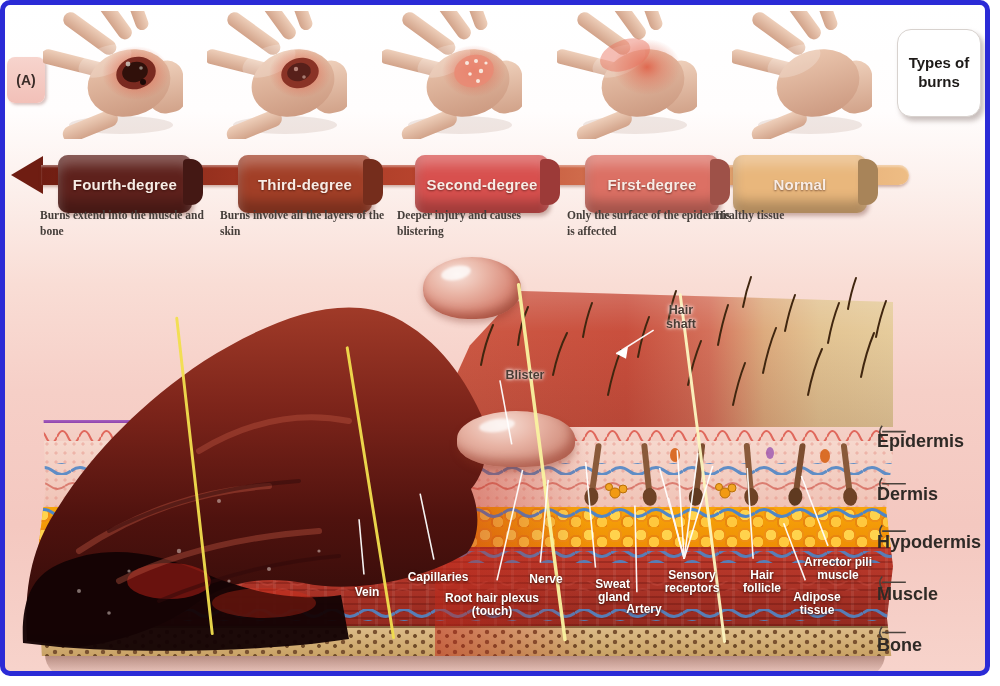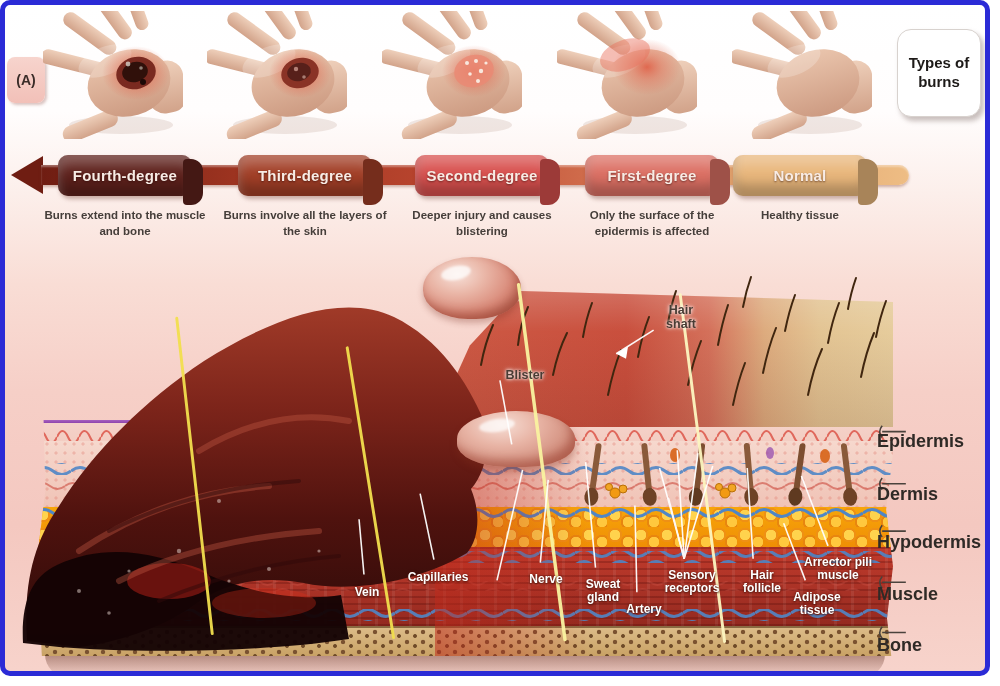--- a/index.html
+++ b/index.html
@@ -34,36 +34,36 @@
     background:linear-gradient(90deg,#6f1d12 0%,#9c3320 22%,#b9452e 45%,#cf6a4a 62%,#dfa06c 80%,#eebd84 100%);
     box-shadow:0 2px 3px rgba(120,50,30,.35), inset 0 2px 2px rgba(255,255,255,.35);
     z-index:2;
   }
   .banner-arrowhead{
     position:absolute;left:6px;top:151px;width:0;height:0;z-index:2;
     border-top:19px solid transparent;border-bottom:19px solid transparent;
     border-right:32px solid #6f1d12;
   }
   .stage-box{
-    position:absolute;top:150px;width:134px;height:41px;border-radius:10px;z-index:3;
+    position:absolute;top:150px;width:134px;height:58px;border-radius:10px;z-index:3;
     display:flex;align-items:center;justify-content:center;
     box-shadow:inset 0 10px 12px rgba(255,255,255,.28), inset 0 -12px 12px rgba(0,0,0,.25), 2px 3px 4px rgba(100,40,30,.35);
   }
   .stage-box::after{
     content:"";position:absolute;right:-11px;top:4px;width:20px;height:46px;
     background:inherit;filter:brightness(.72);border-radius:4px 12px 12px 4px;z-index:-1;
   }
   .stage-box .stage-label{
     font-weight:bold;font-size:15px;color:#f8ece5;letter-spacing:.2px;
     text-shadow:0 1px 2px rgba(40,10,5,.55);
   }
   .sb1{left:53px;} .sb2{left:233px;} .sb3{left:410px;} .sb4{left:580px;align-items:center;} .sb5{left:728px;}
   .stage-desc{
-    position:absolute;top:203px;width:170px;text-align:center;z-index:3;
-    font-size:11.5px;font-weight:bold;color:#453e3a;line-height:1.35;
+    position:absolute;top:203px;width:170px;z-index:3;
+    font-size:11.5px;font-weight:bold;color:#453e3a;line-height:1.35;font-family:Liberation Serif, serif;
   }
   .sd1{left:35px;} .sd2{left:215px;} .sd3{left:392px;} .sd4{left:562px;} .sd5{left:710px;}
   
   .skin-block{
     position:absolute;left:30px;top:415px;width:858px;height:236px;z-index:1;
     clip-path:polygon(1% 0,99.4% 0,100% 14%,99.2% 38%,100% 62%,99.3% 84%,99.8% 100%,0.8% 100%,0.2% 60%,1.2% 30%);
   }
   .band{position:relative;width:100%;}
   .band-epi{
     height:21px;
@@ -440,22 +440,23 @@
       <path d="M888,580 Q883,586 888,592 M888,586 L912,586"></path>
       <path d="M888,631 Q883,637 888,643 M888,637 L912,637"></path>
     </g>
   </svg>
 
   <div class="dlabel" style="left:676px;top:299px;width:52px;">Hair shaft</div>
   <div class="dlabel" style="left:520px;top:364px;width:60px;">Blister</div>
 
   <div class="wlabel" style="left:362px;top:581px;width:50px;">Vein</div>
   <div class="wlabel" style="left:433px;top:566px;width:90px;">Capillaries</div>
+  <div class="wlabel" style="left:487px;top:587px;width:110px;">Root hair plexus (touch)</div>
   <div class="wlabel" style="left:541px;top:568px;width:50px;">Nerve</div>
-  <div class="wlabel" style="left:598px;top:573px;width:54px;">Sweat gland</div>
+  <div class="wlabel" style="left:598px;top:573px;width:54px;text-align:right;">Sweat gland</div>
   <div class="wlabel" style="left:639px;top:598px;width:54px;">Artery</div>
   <div class="wlabel" style="left:687px;top:564px;width:74px;">Sensory receptors</div>
   <div class="wlabel" style="left:757px;top:564px;width:58px;">Hair follicle</div>
   <div class="wlabel" style="left:812px;top:586px;width:62px;">Adipose tissue</div>
   <div class="wlabel" style="left:833px;top:551px;width:92px;">Arrector pili muscle</div>
 
   <div class="layer-label" style="top:426px;">Epidermis</div>
   <div class="layer-label" style="top:479px;">Dermis</div>
   <div class="layer-label" style="top:527px;">Hypodermis</div>
   <div class="layer-label" style="top:579px;">Muscle</div>

